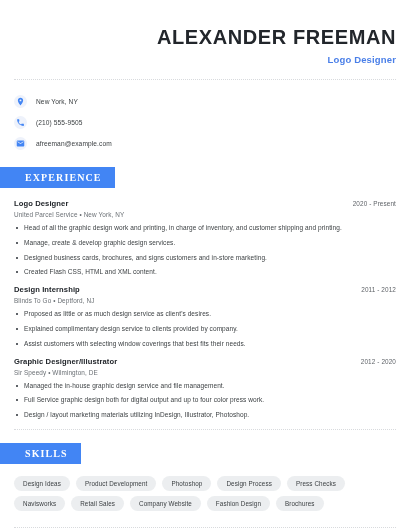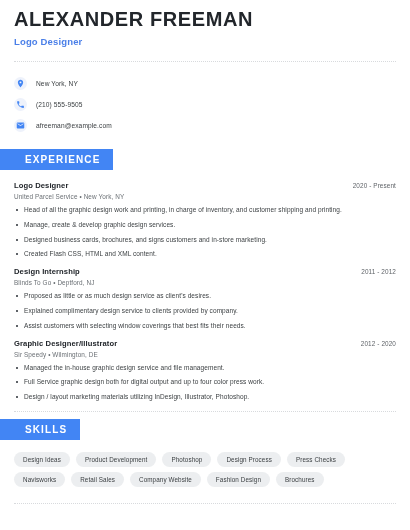--- a/index.html
+++ b/index.html
@@ -18,22 +18,22 @@
   .page {
     width: 410px;
     height: 530px;
     box-sizing: border-box;
     padding: 0 14px;
     position: relative;
   }
 
   
   .header {
-    padding-top: 8px;
-    text-align: left;
+    padding-top: 26px;
+    text-align: right;
   }
   .full-name {
     font-size: 20px;
     font-weight: bold;
     letter-spacing: 0.6px;
     color: #22262b;
     line-height: 1.15;
     margin: 0;
   }
   .job-subtitle {
@@ -86,23 +86,24 @@
   .section-badge {
     display: inline-block;
     background: #4285f4;
     color: #ffffff;
     font-size: 10px;
     font-weight: bold;
     letter-spacing: 1.1px;
     padding: 5px 13px 5px 11px;
     margin-left: -14px;
     padding-left: 25px;
+    font-family: Liberation Serif, serif;
   }
   .section-experience { margin-top: 14px; }
-  .section-skills { margin-top: 7px; }
+  .section-skills { margin-top: 13px; }
 
   
   .exp-list { margin-top: 11px; }
   .exp-entry { margin-bottom: 9px; }
   .exp-head {
     display: flex;
     justify-content: space-between;
     align-items: baseline;
   }
   .exp-title {

